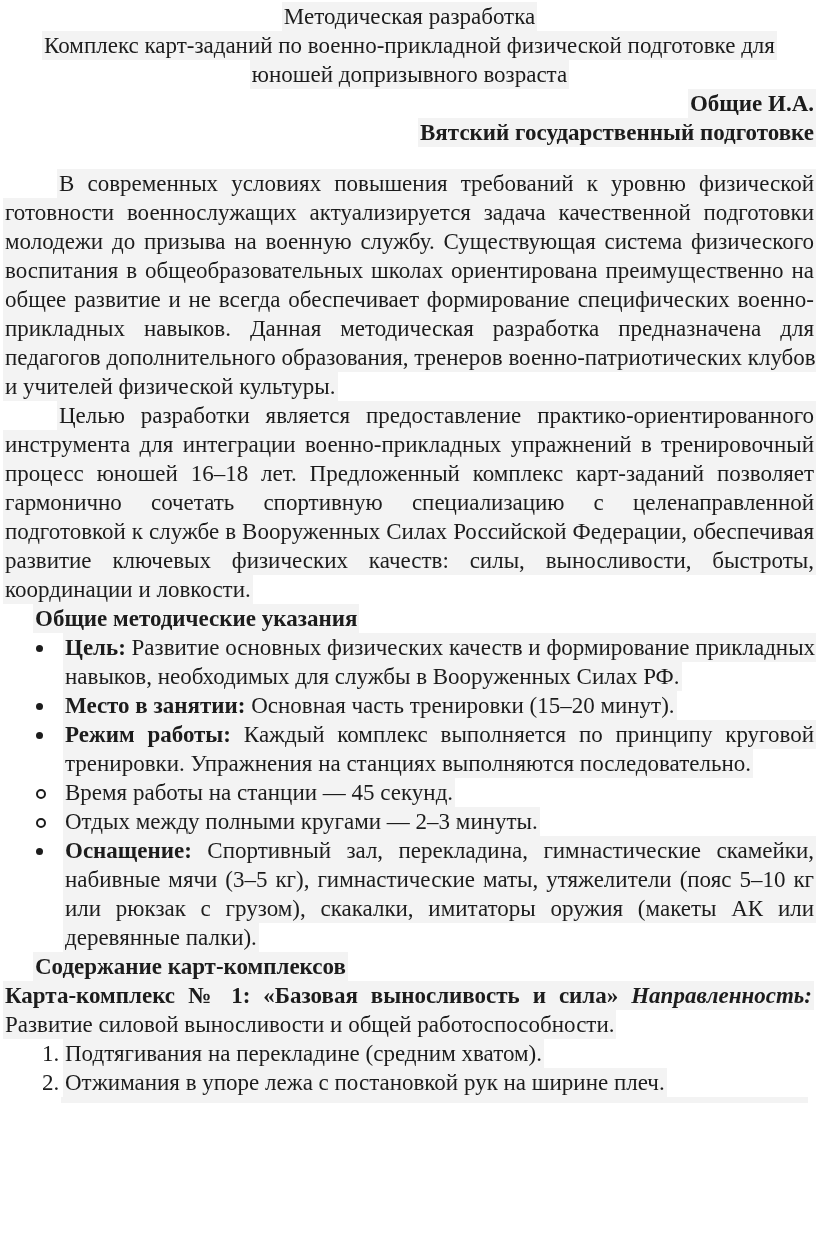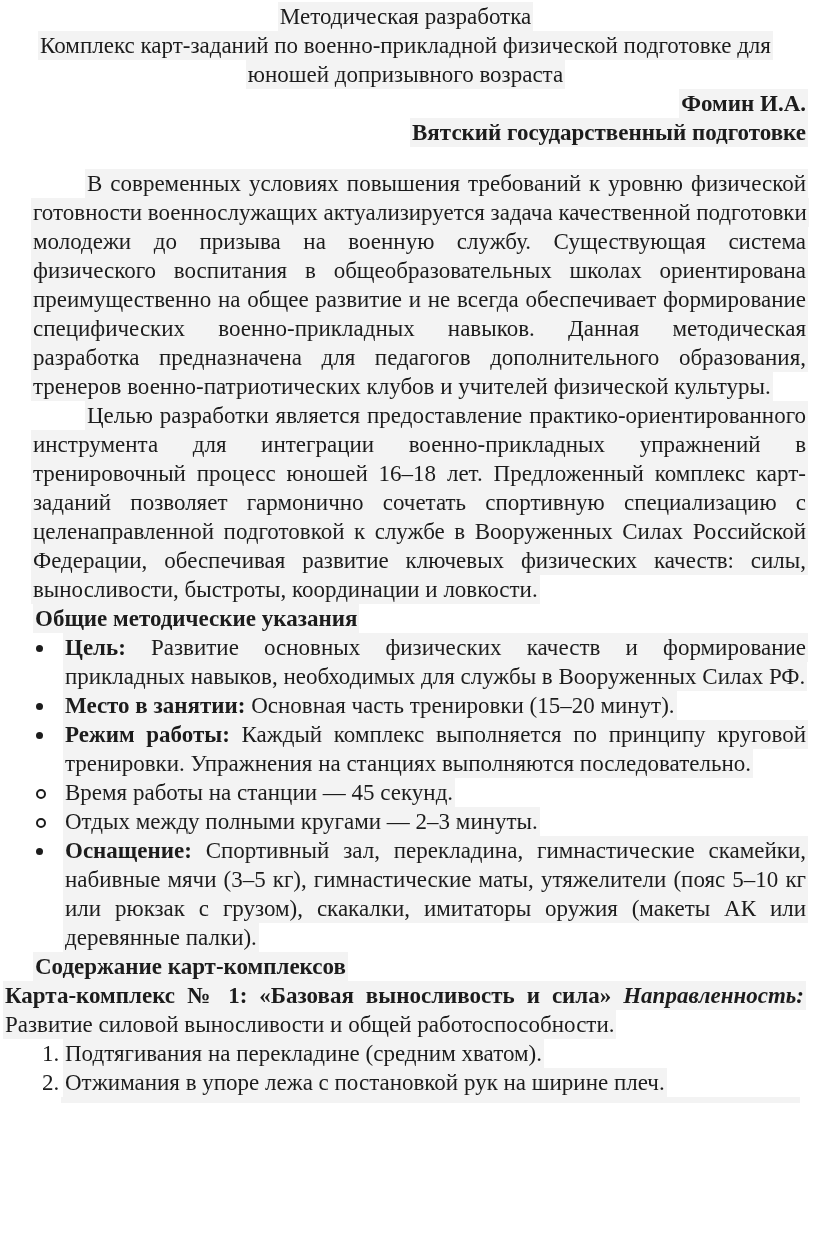--- a/index.html
+++ b/index.html
@@ -9,21 +9,21 @@
   }
   body {
     width: 816px;
     height: 1241px;
     overflow: hidden;
   }
   .page {
     box-sizing: border-box;
     width: 816px;
     height: 1241px;
-    padding: 2px 8px 0 3px;
+    padding: 2px 0 0 3px;
     background: #ffffff;
     font-family: "Liberation Serif", "DejaVu Serif", serif;
     font-size: 23px;
     line-height: 29px;
     color: #1c1c1c;
     overflow: hidden;
   }
   p { margin: 0; padding: 0; }
 
   
@@ -32,21 +32,21 @@
     padding: 2px 2px;
     box-decoration-break: clone;
     -webkit-box-decoration-break: clone;
   }
 
   .center { text-align: center; }
   .right  { text-align: right; }
   .bold   { font-weight: bold; }
   .just   { text-align: justify; }
 
-  .indent { text-indent: 54px; margin-left: 28px; }
+  .indent { text-indent: 54px; }
 
   .spacer { height: 22px; }
 
   .heading {
     font-weight: bold;
     padding-left: 30px;
   }
 
   .li {
     position: relative;
@@ -94,21 +94,21 @@
 </style>
 </head>
 <body>
 
 <div class="page">
 
   <p class="center"><span class="hl">Методическая разработка</span></p>
 
   <p class="center"><span class="hl">Комплекс карт-заданий по военно-прикладной физической подготовке для юношей допризывного возраста</span></p>
 
-  <p class="right bold"><span class="hl">Фомин И.А.</span></p>
+  <p class="right bold"><span class="hl">Общие И.А.</span></p>
 
   <p class="right bold"><span class="hl">Вятский государственный подготовке</span></p>
 
   <div class="spacer"></div>
 
   <p class="just indent"><span class="hl">В современных условиях повышения требований к уровню физической готовности военнослужащих актуализируется задача качественной подготовки молодежи до призыва на военную службу. Существующая система физического воспитания в общеобразовательных школах ориентирована преимущественно на общее развитие и не всегда обеспечивает формирование специфических военно-прикладных навыков. Данная методическая разработка предназначена для педагогов дополнительного образования, тренеров военно-патриотических клубов и учителей физической культуры.</span></p>
 
   <p class="just indent"><span class="hl">Целью разработки является предоставление практико-ориентированного инструмента для интеграции военно-прикладных упражнений в тренировочный процесс юношей 16–18 лет. Предложенный комплекс карт-заданий позволяет гармонично сочетать спортивную специализацию с целенаправленной подготовкой к службе в Вооруженных Силах Российской Федерации, обеспечивая развитие ключевых физических качеств: силы, выносливости, быстроты, координации и ловкости.</span></p>
 
   <p class="heading"><span class="hl">Общие методические указания</span></p>

